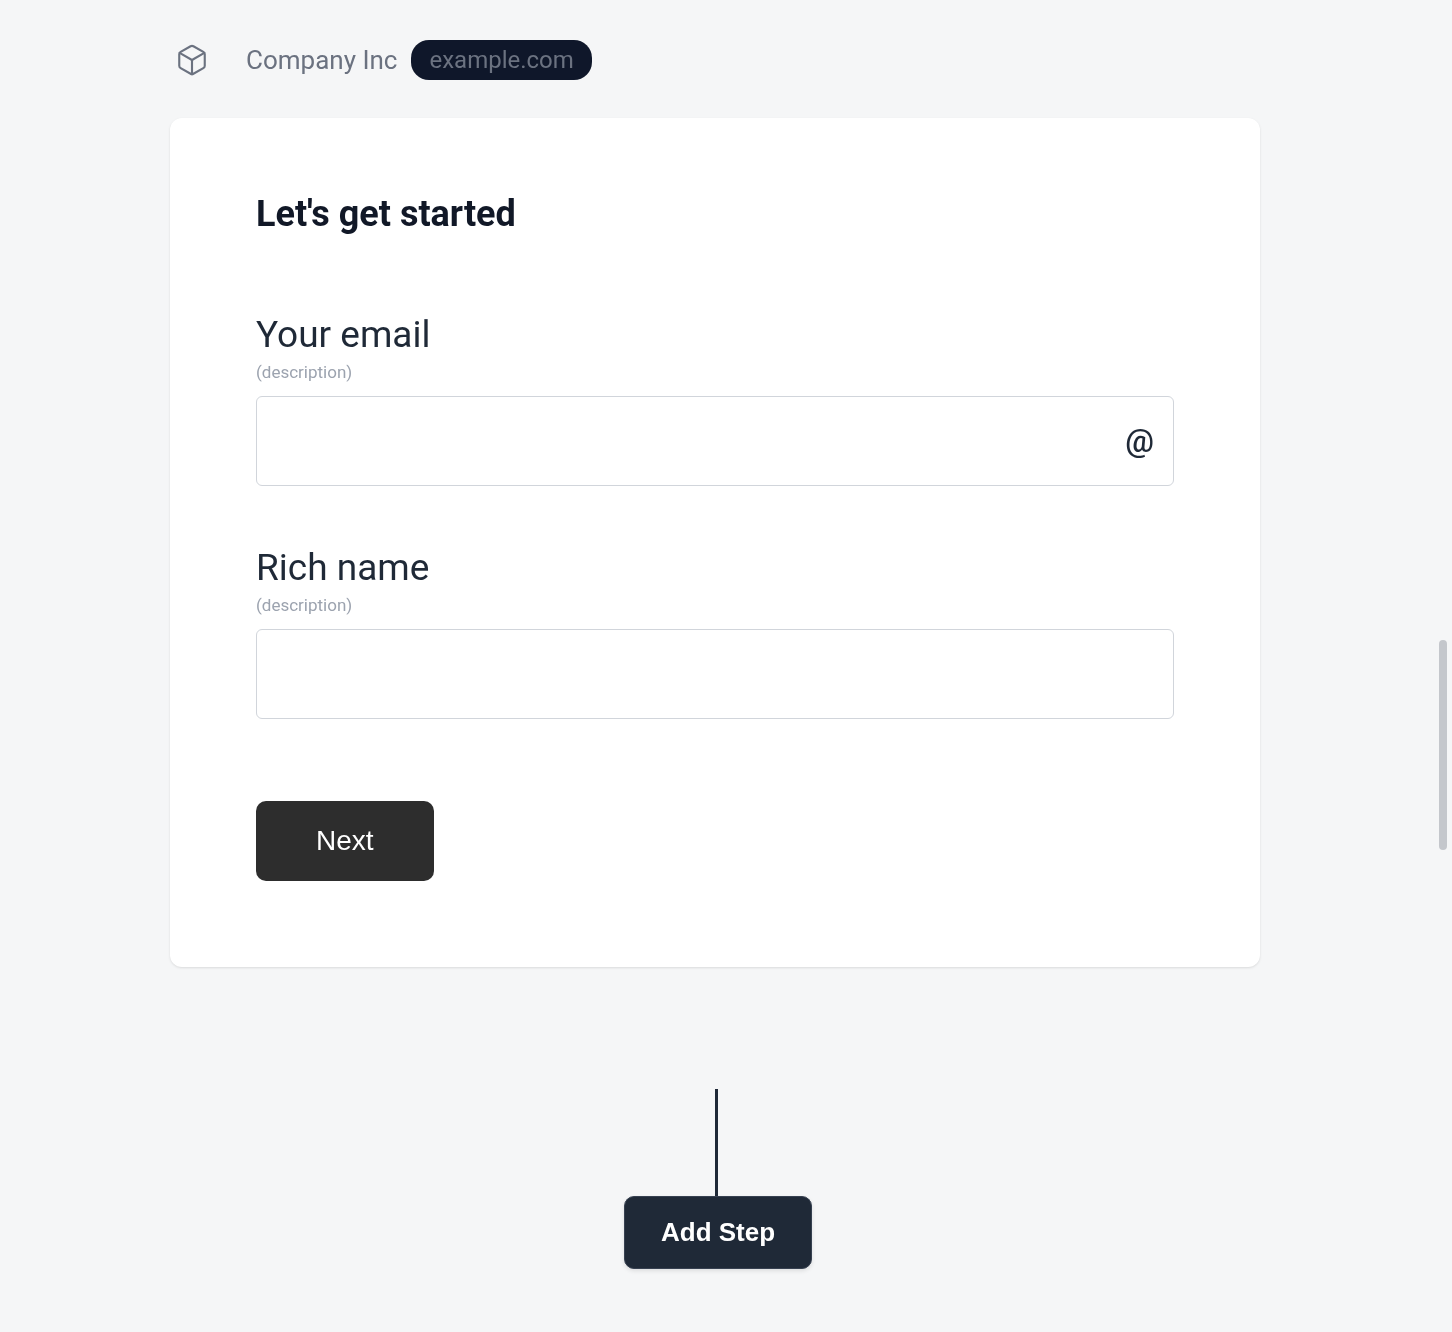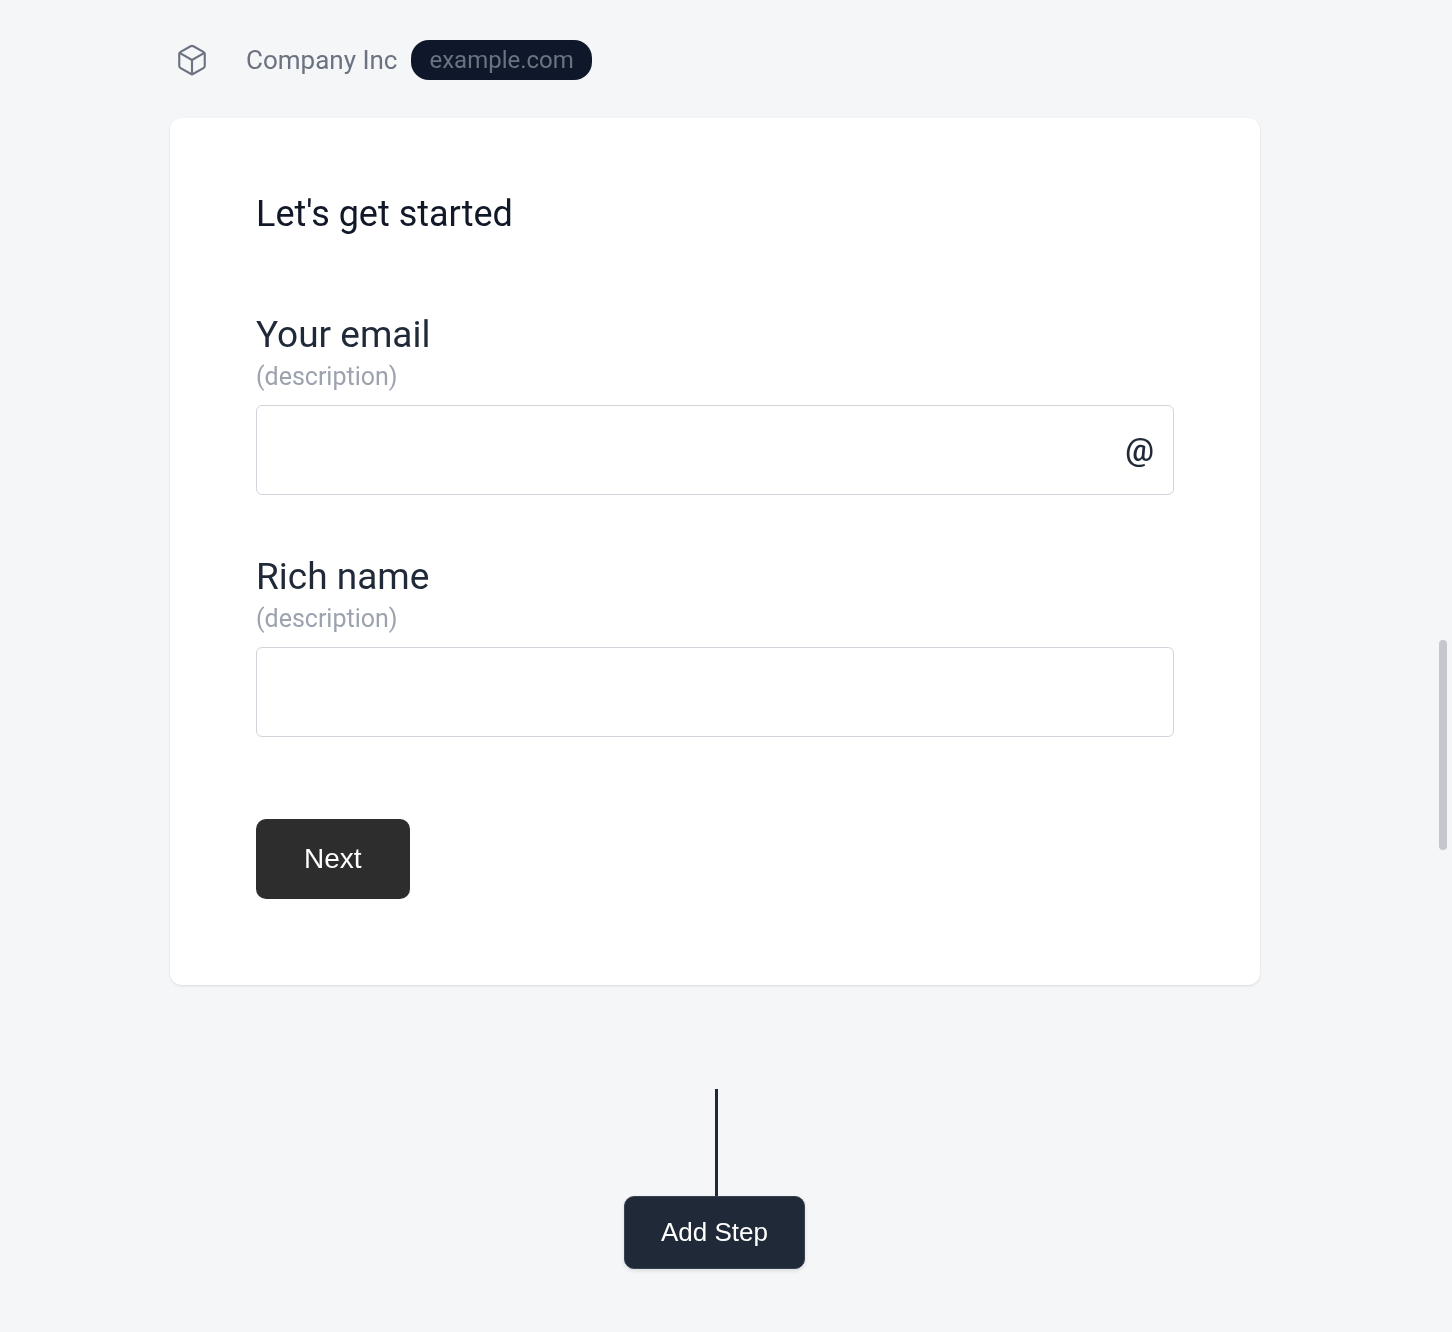--- a/index.html
+++ b/index.html
@@ -59,38 +59,38 @@
     
     .section-label {
       font-size: 30px;
       color: #9ca3af;
       font-weight: 500;
       margin-bottom: 10px;
     }
     
     .heading {
       font-size: 36px;
-      font-weight: 400;
+      font-weight: 700;
       color: #111827;
       margin-bottom: 78px;
     }
     
     .field-group {
       margin-bottom: 60px;
     }
     
     .field-label {
       font-size: 37px;
       color: #1f2937;
       font-weight: 400;
       margin-bottom: 6px;
     }
     
     .field-description {
-      font-size: 25px;
+      font-size: 17px;
       color: #9ca3af;
       font-weight: 400;
       margin-bottom: 14px;
     }
     
     .input-wrapper {
       position: relative;
       width: 100%;
     }
     
@@ -114,21 +114,21 @@
       color: #1f2937;
       font-weight: 500;
       pointer-events: none;
     }
     
     .next-button {
       background-color: #2d2d2d;
       color: #ffffff;
       border: none;
       border-radius: 10px;
-      padding: 24px 48px;
+      padding: 24px 60px;
       font-size: 28px;
       font-weight: 500;
       cursor: pointer;
       margin-top: 22px;
     }
     
     .connector-line {
       position: absolute;
       left: 715px;
       top: 1089px;
@@ -140,21 +140,21 @@
     .add-step-button {
       position: absolute;
       left: 624px;
       top: 1196px;
       background-color: #1f2937;
       color: #ffffff;
       border: 1px solid #374151;
       border-radius: 10px;
       padding: 20px 36px;
       font-size: 26px;
-      font-weight: 400;
+      font-weight: 700;
       cursor: pointer;
       box-shadow: 0 2px 4px rgba(0,0,0,0.1);
     }
     
     .scrollbar-thumb {
       position: absolute;
       right: 5px;
       top: 640px;
       width: 8px;
       height: 210px;

